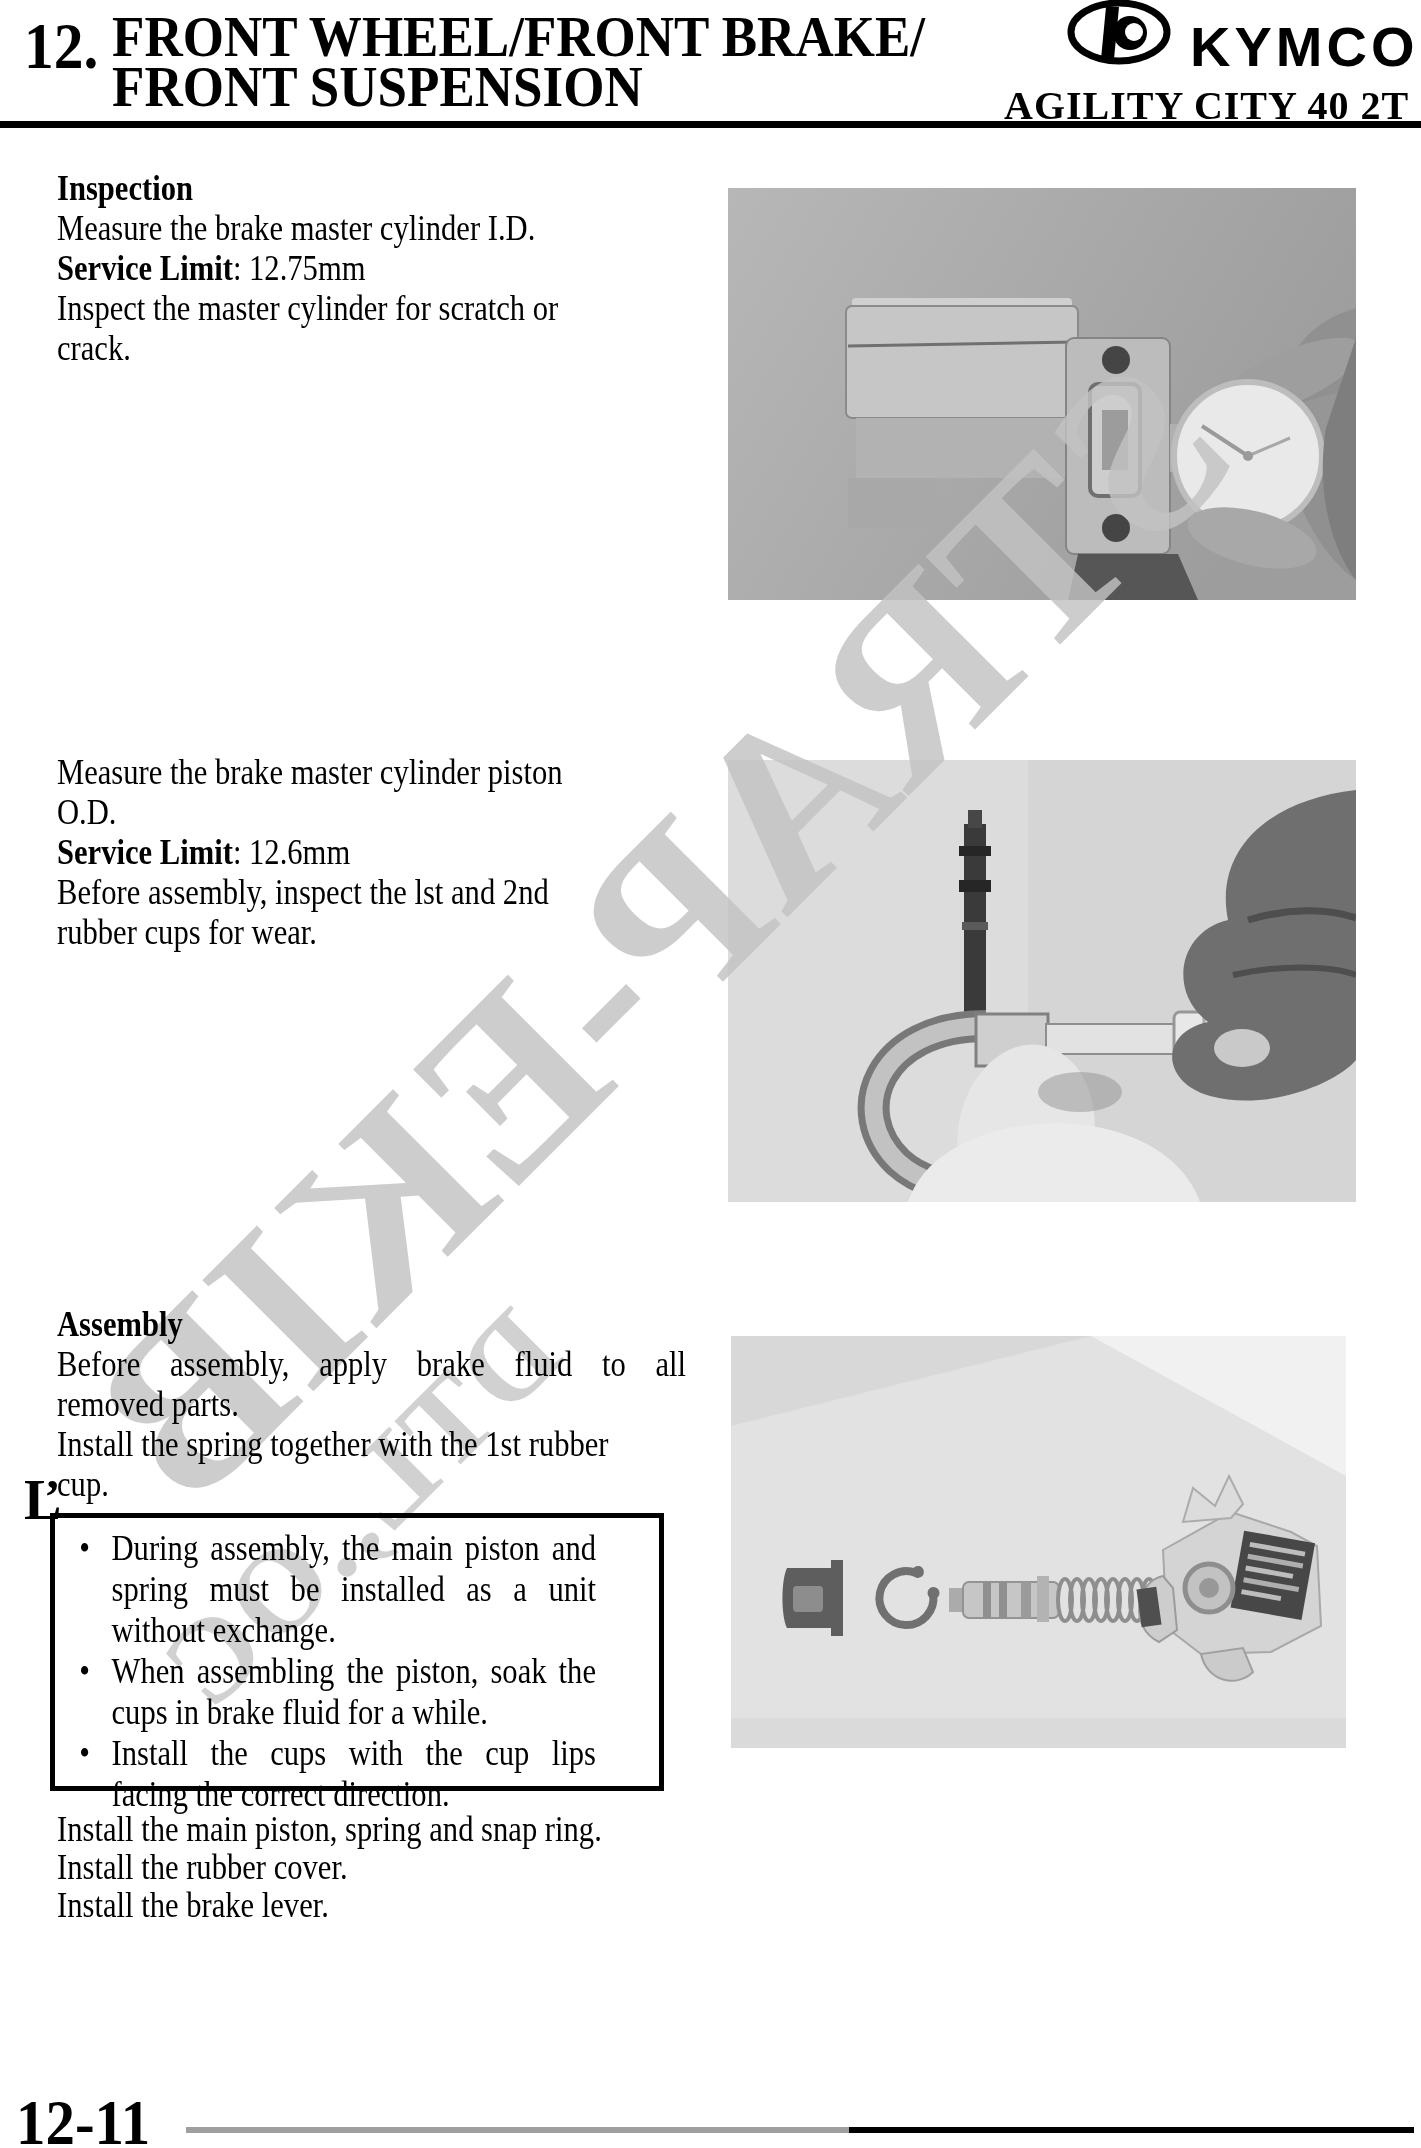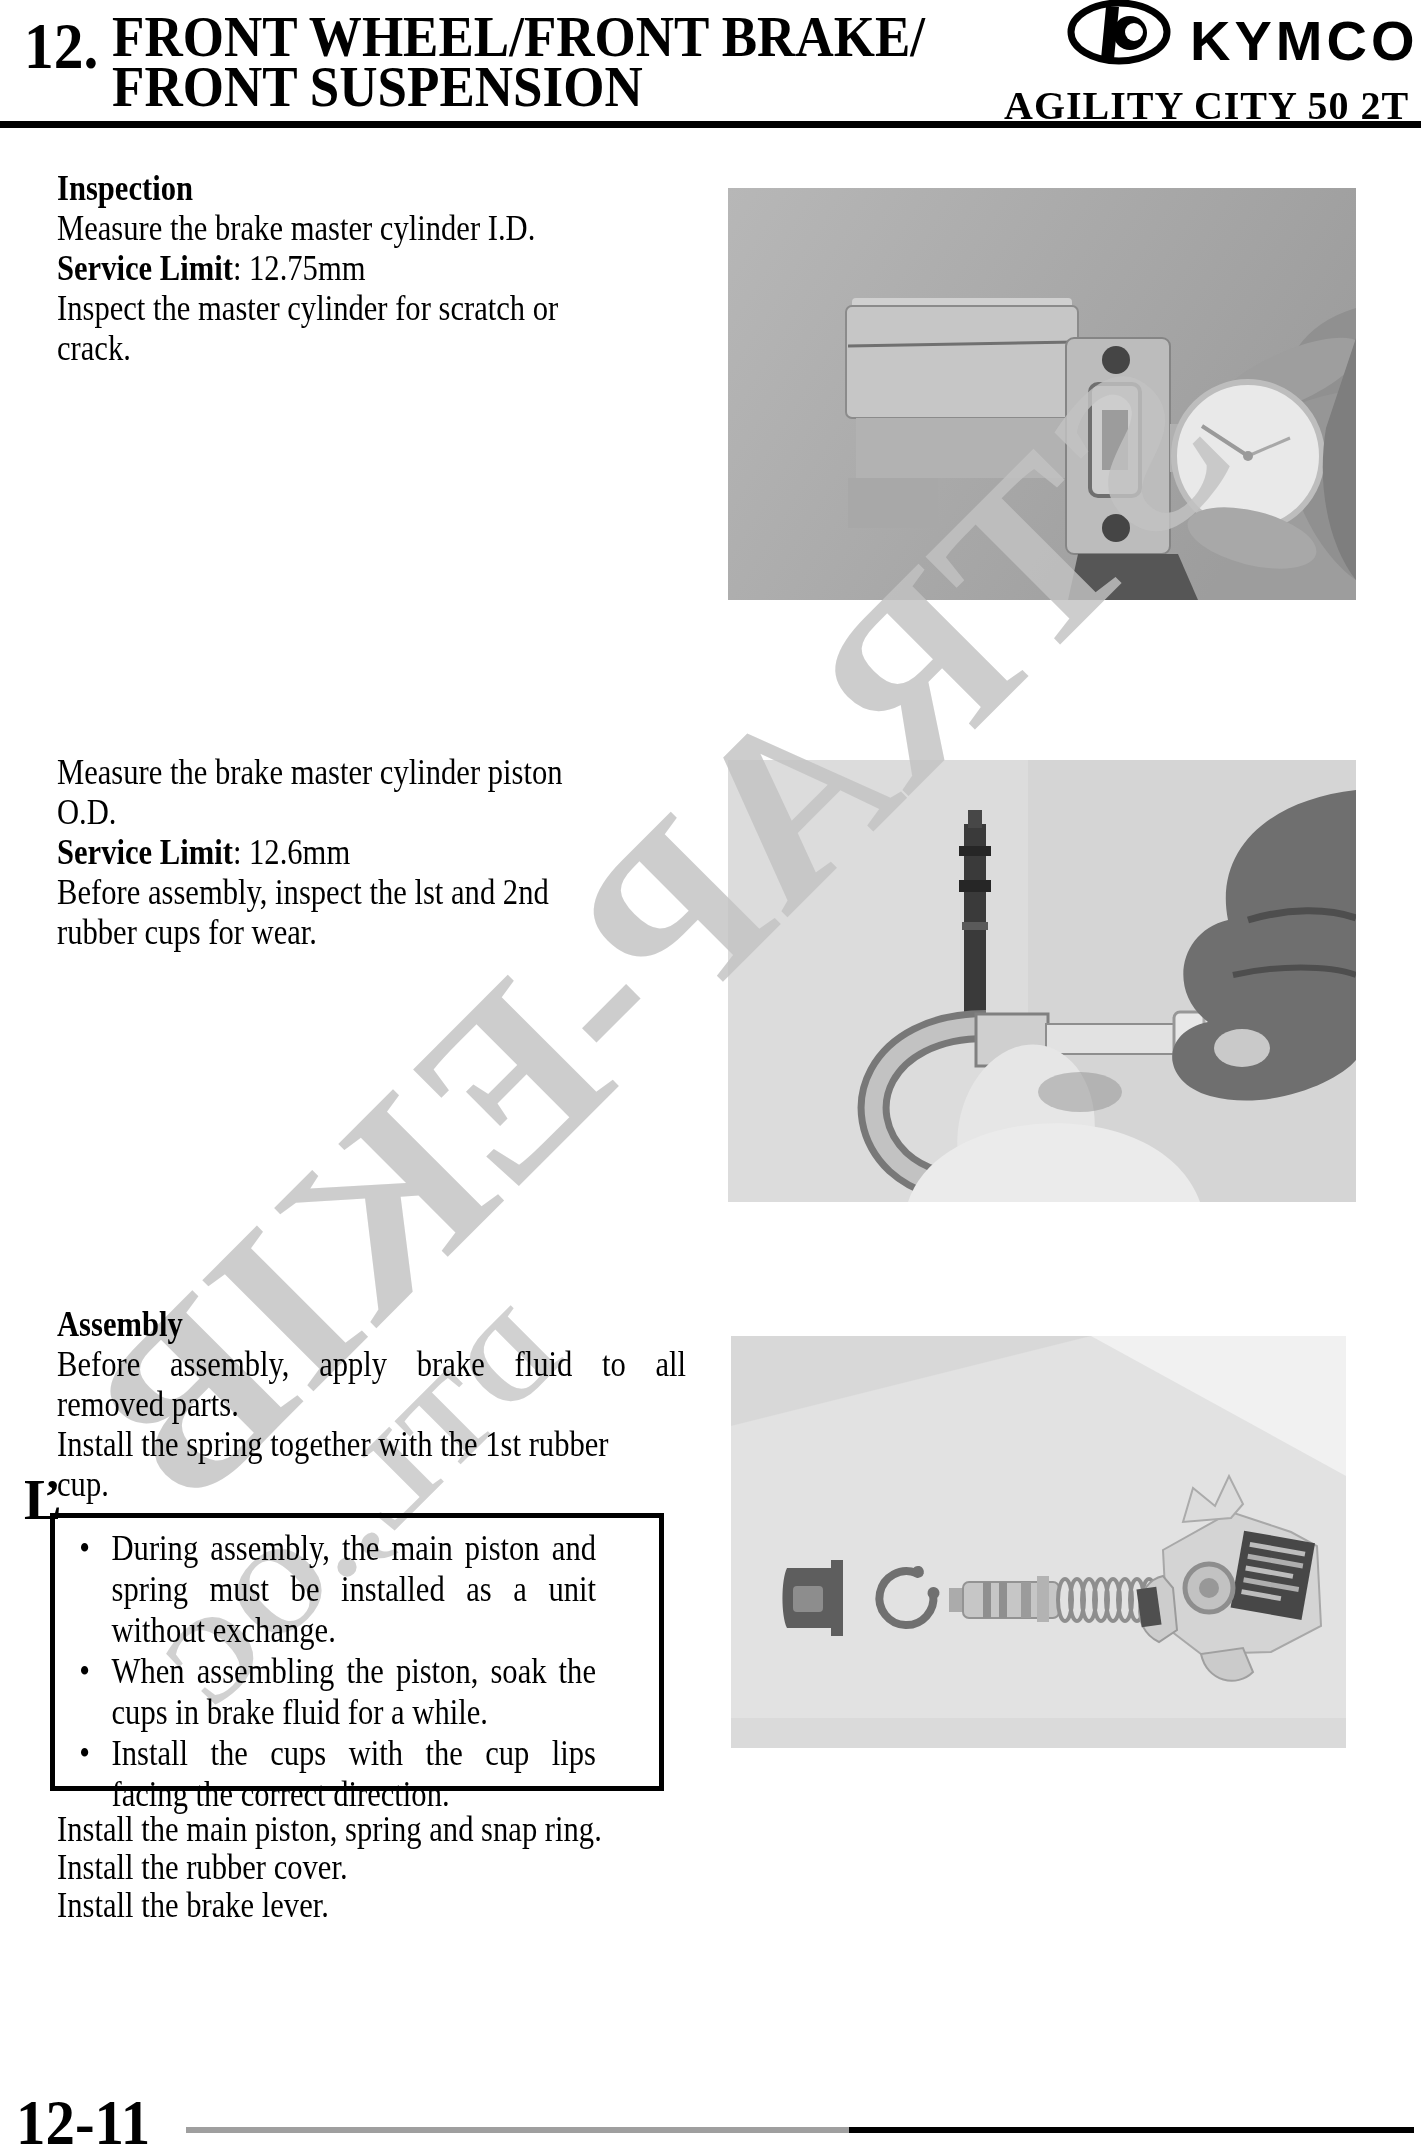--- a/index.html
+++ b/index.html
@@ -3,21 +3,21 @@
 <meta charset="utf-8">
 <style>
   html,body{margin:0;padding:0;background:#888;}
   .page{position:relative;width:1421px;height:2148px;background:#ffffff;overflow:hidden;
         font-family:"Liberation Serif", serif;color:#000;}
   .abs{position:absolute;}
 
   
   .chapter-num{left:24px;top:8px;font-size:66px;font-weight:bold;transform:scaleX(0.9);transform-origin:0 0;z-index:5;}
   .title-block{left:112px;top:12px;font-size:57px;font-weight:bold;line-height:50px;transform:scaleX(0.93);transform-origin:0 0;z-index:5;white-space:nowrap;}
-  .brand-text{left:1190px;top:8px;font-family:"Liberation Sans", sans-serif;font-weight:bold;font-size:56px;letter-spacing:4px;z-index:5;}
+  .brand-text{left:1190px;top:14px;font-family:"Liberation Sans", sans-serif;font-weight:bold;font-size:56px;letter-spacing:4px;z-index:5;}
   .model-text{left:1004px;top:82px;font-size:40px;font-weight:bold;letter-spacing:1px;z-index:5;white-space:nowrap;}
   .header-rule{left:0;top:121px;width:1421px;height:7px;background:#000;z-index:5;}
 
   
   .body-block{font-size:36px;line-height:40px;width:740px;transform:scaleX(0.85);transform-origin:0 0;z-index:6;}
   .bold{font-weight:bold;}
   .jline{text-align:justify;text-align-last:justify;}
   .sec1{left:57px;top:168px;}
   .sec2{left:57px;top:752px;}
   .sec3{left:57px;top:1304px;}
@@ -62,21 +62,21 @@
     <div>FRONT SUSPENSION</div>
   </div>
 
   <svg class="abs" style="left:1066px;top:0px;z-index:5" width="106" height="66" viewBox="0 0 106 66">
     <ellipse cx="53" cy="32" rx="48" ry="29" fill="none" stroke="#000" stroke-width="7"></ellipse>
     <path d="M40 7 L53 7 L48 59 L35 59 Z" fill="#000"></path>
     <circle cx="64" cy="33" r="17" fill="#000"></circle>
     <circle cx="68" cy="32" r="9" fill="#fff"></circle>
   </svg>
   <div class="abs brand-text">KYMCO</div>
-  <div class="abs model-text">AGILITY CITY 50 2T</div>
+  <div class="abs model-text">AGILITY CITY 40 2T</div>
   <div class="abs header-rule"></div>
 
   <div class="abs body-block sec1">
     <div class="bold">Inspection</div>
     <div>Measure the brake master cylinder I.D.</div>
     <div><span class="bold">Service Limit</span><span>: 12.75mm</span></div>
     <div>Inspect the master cylinder for scratch or</div>
     <div>crack.</div>
   </div>
 

